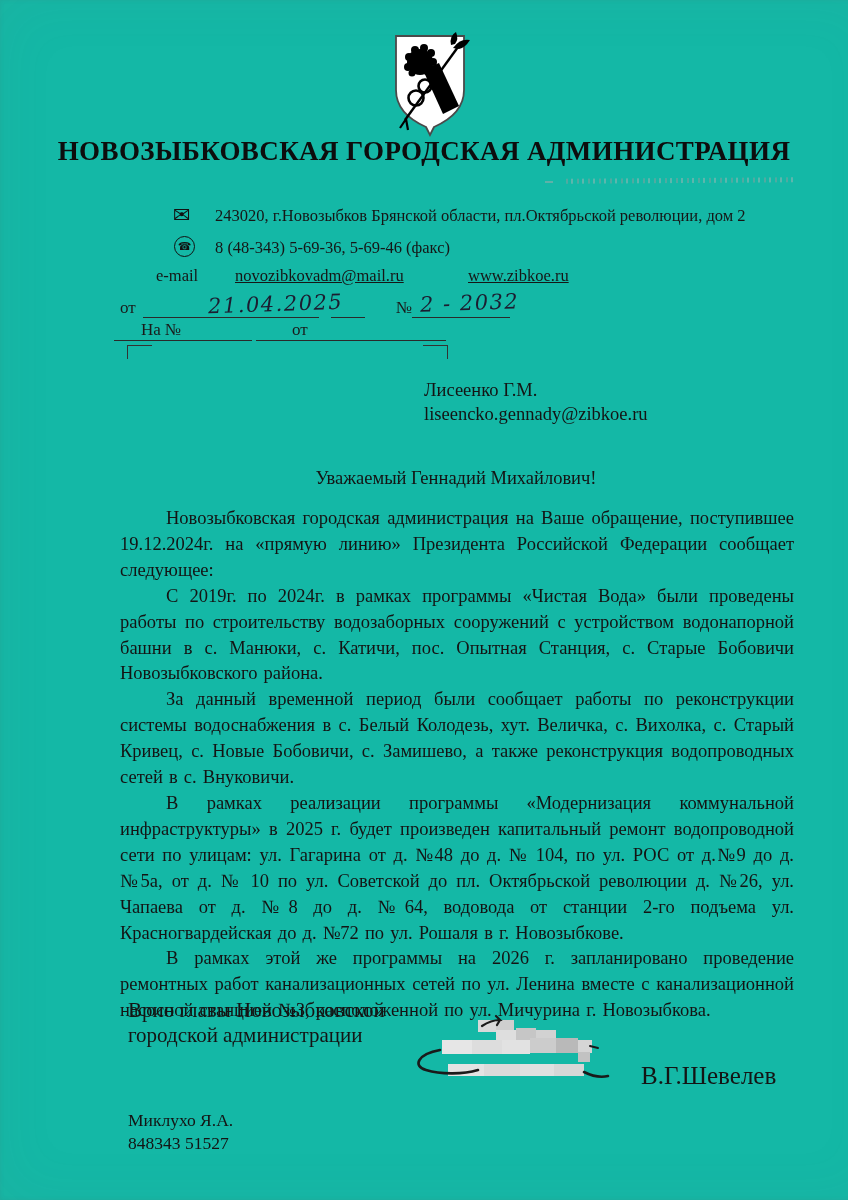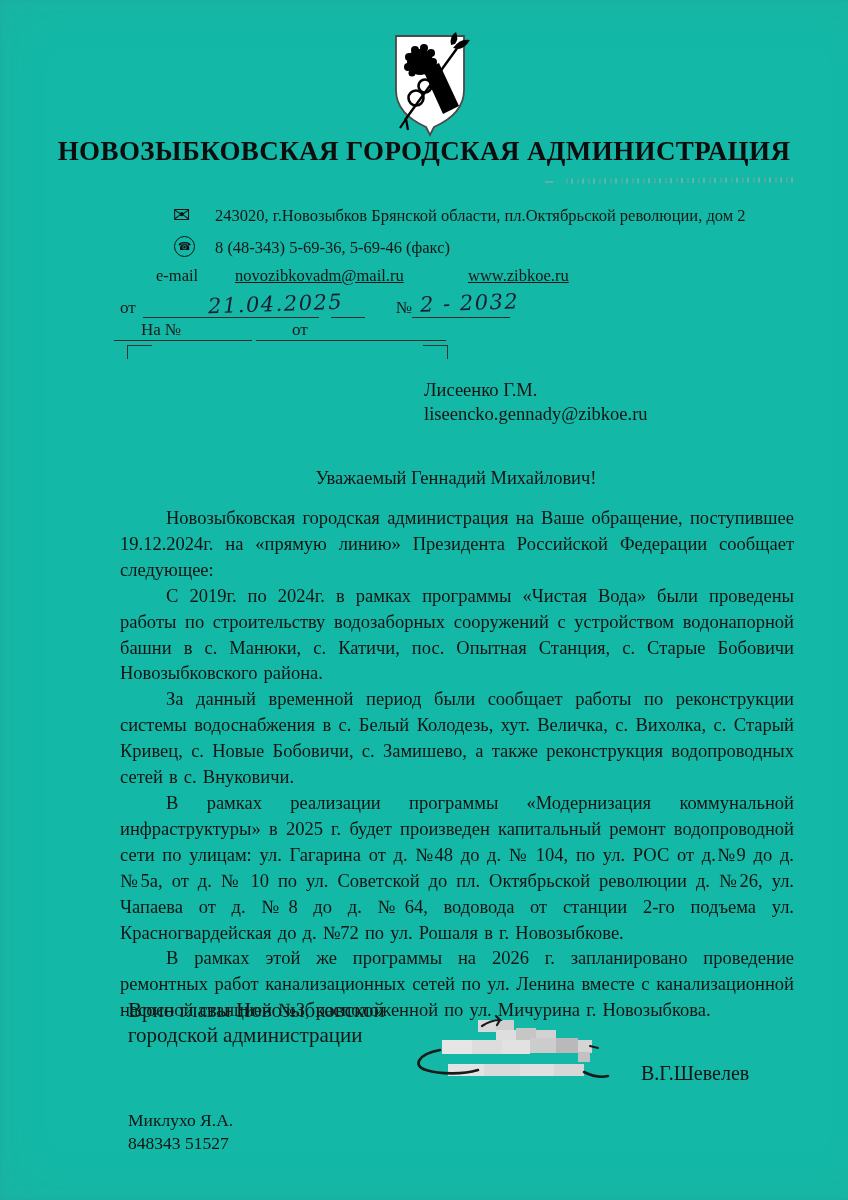--- a/index.html
+++ b/index.html
@@ -55,21 +55,21 @@
   .recipient-email{left:424px;top:404px;font-size:18.5px;}
 
   
   .salutation{left:120px;top:468px;width:672px;text-align:center;font-size:18.5px;}
   .body-text{left:120px;top:506px;width:674px;font-size:18.5px;line-height:25.9px;text-align:justify;word-spacing:1.5px;}
   .body-text p{margin:0;text-indent:46px;}
 
   
   .sig-pos{left:128px;top:998px;font-size:21px;line-height:25px;width:290px;}
   .sig-img{left:412px;top:1014px;width:255px;height:80px;}
-  .signer{left:641px;top:1062px;font-size:20px;}
+  .signer{left:641px;top:1062px;font-size:25px;}
 
   
   .executor{left:128px;top:1110px;font-size:17.5px;}
   .exec-phone{left:128px;top:1133px;font-size:17.5px;}
 </style>
 </head>
 <body>
 
 <div class="page">
 

